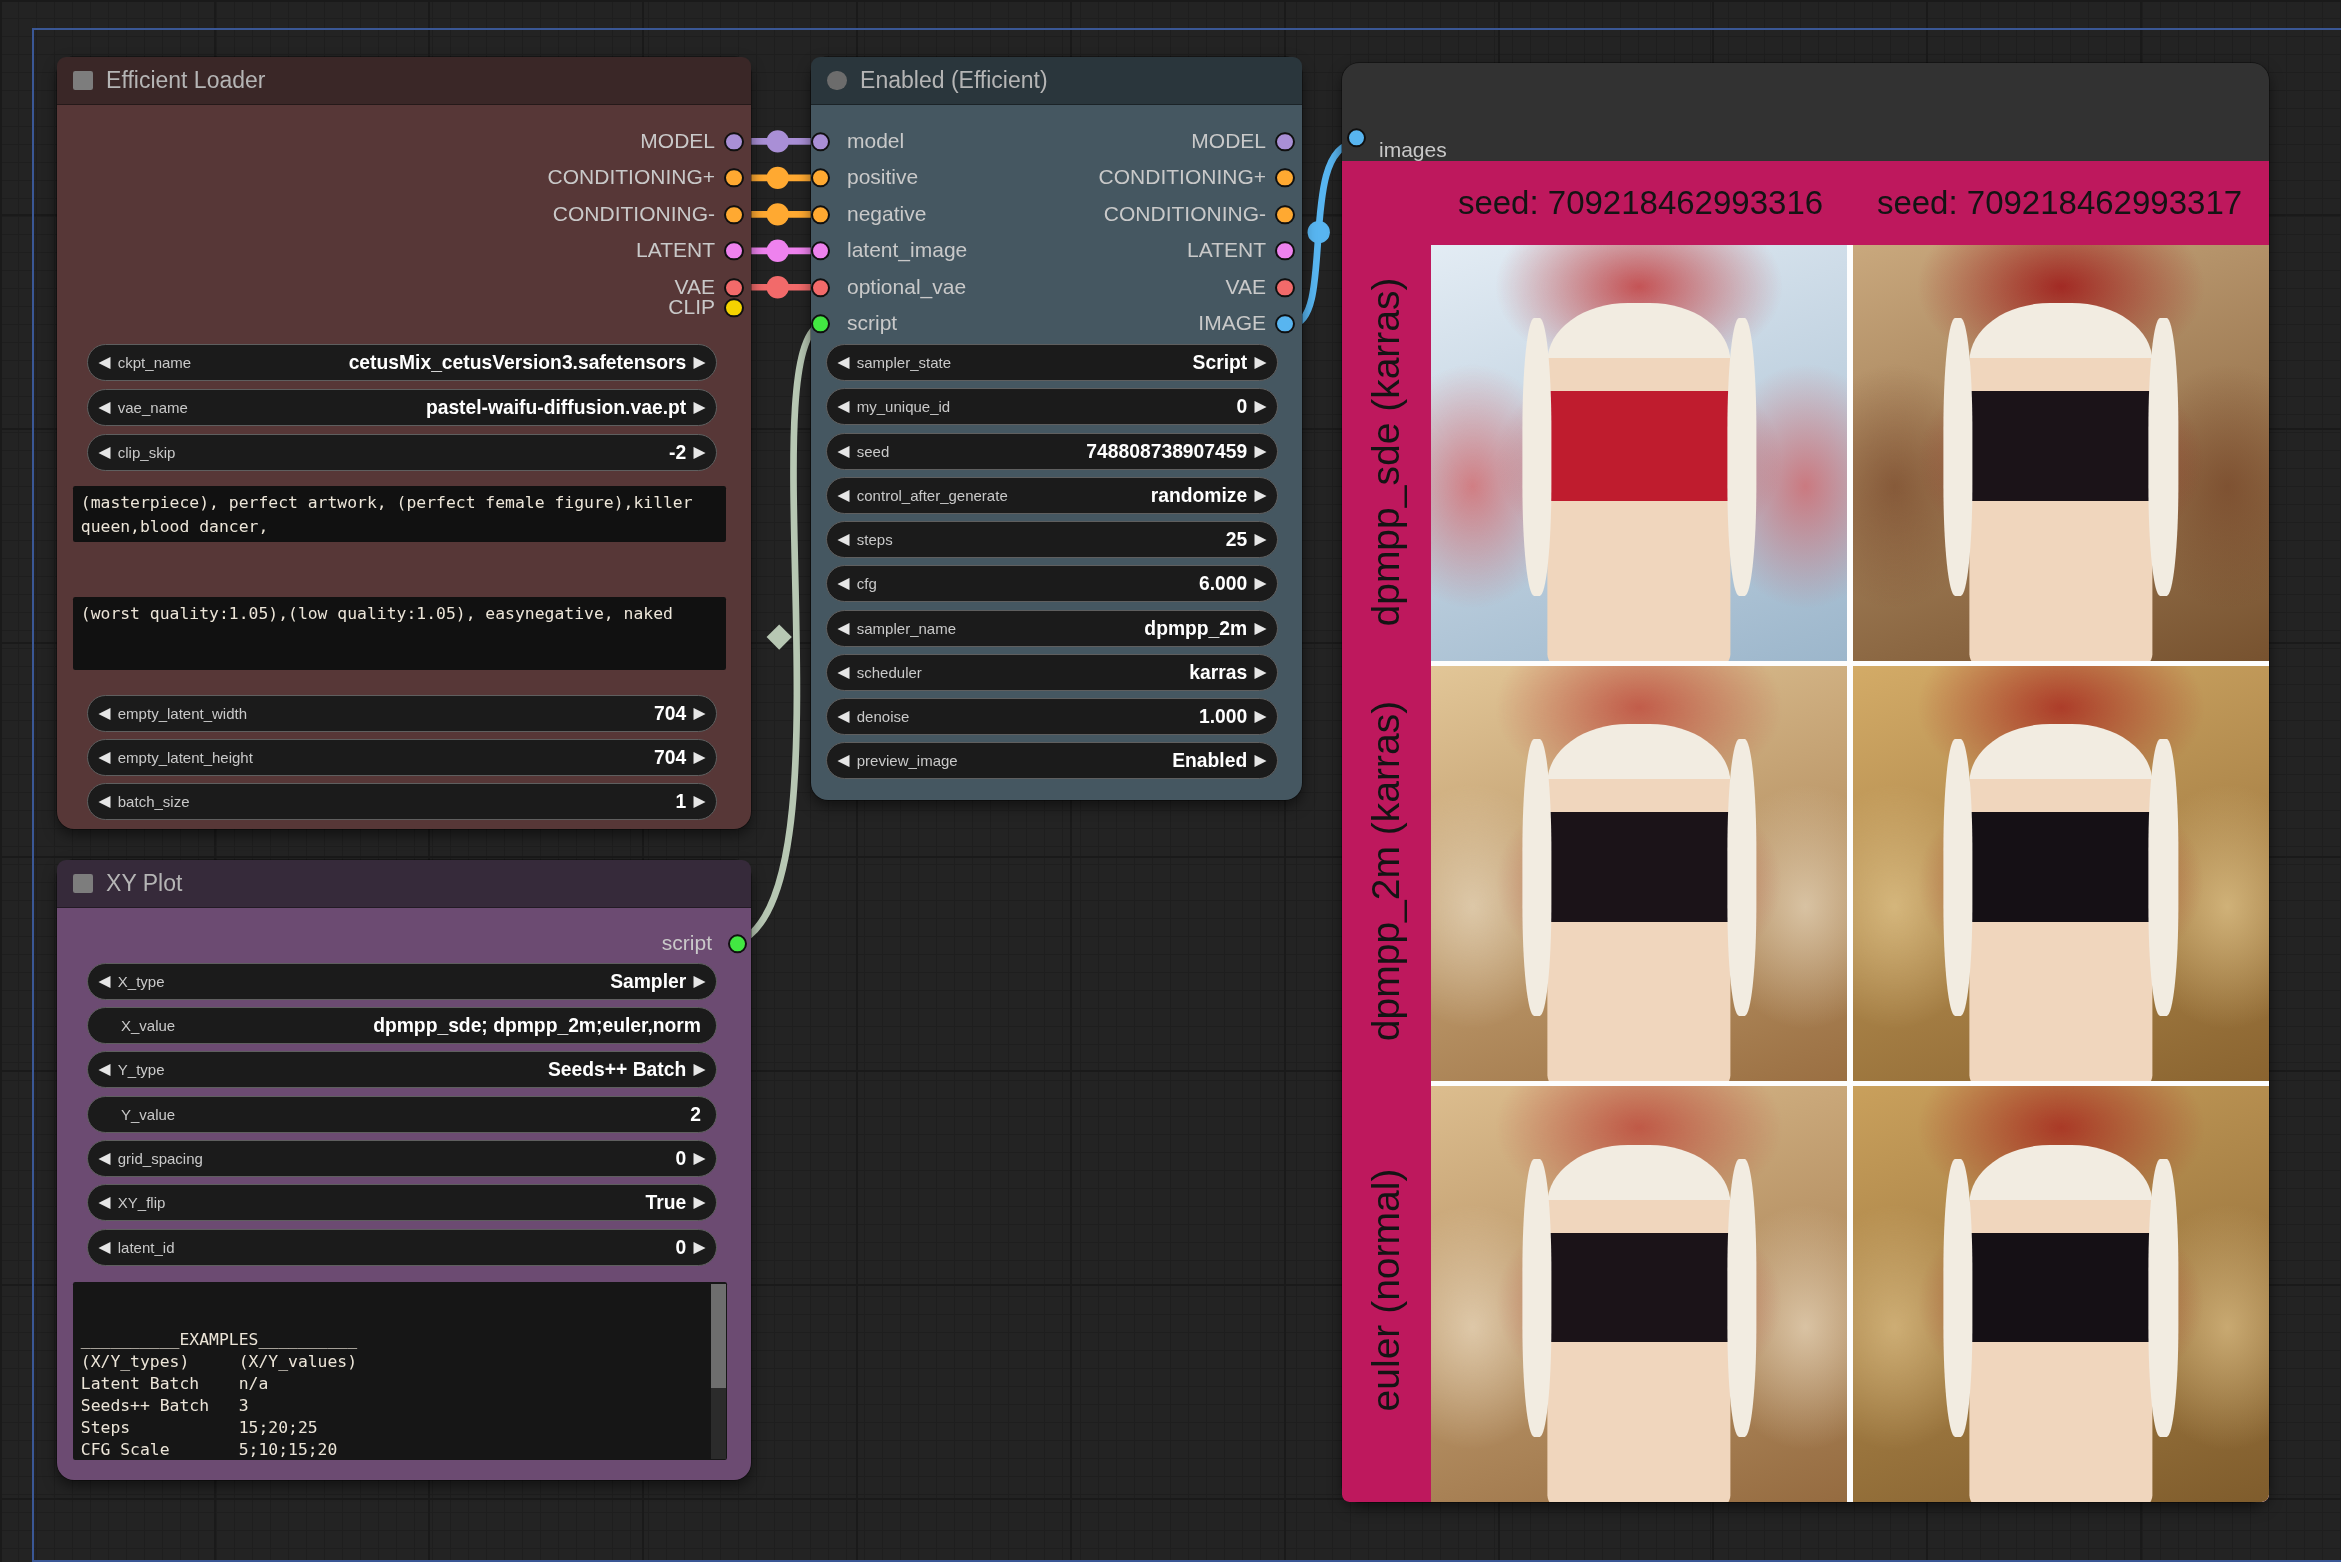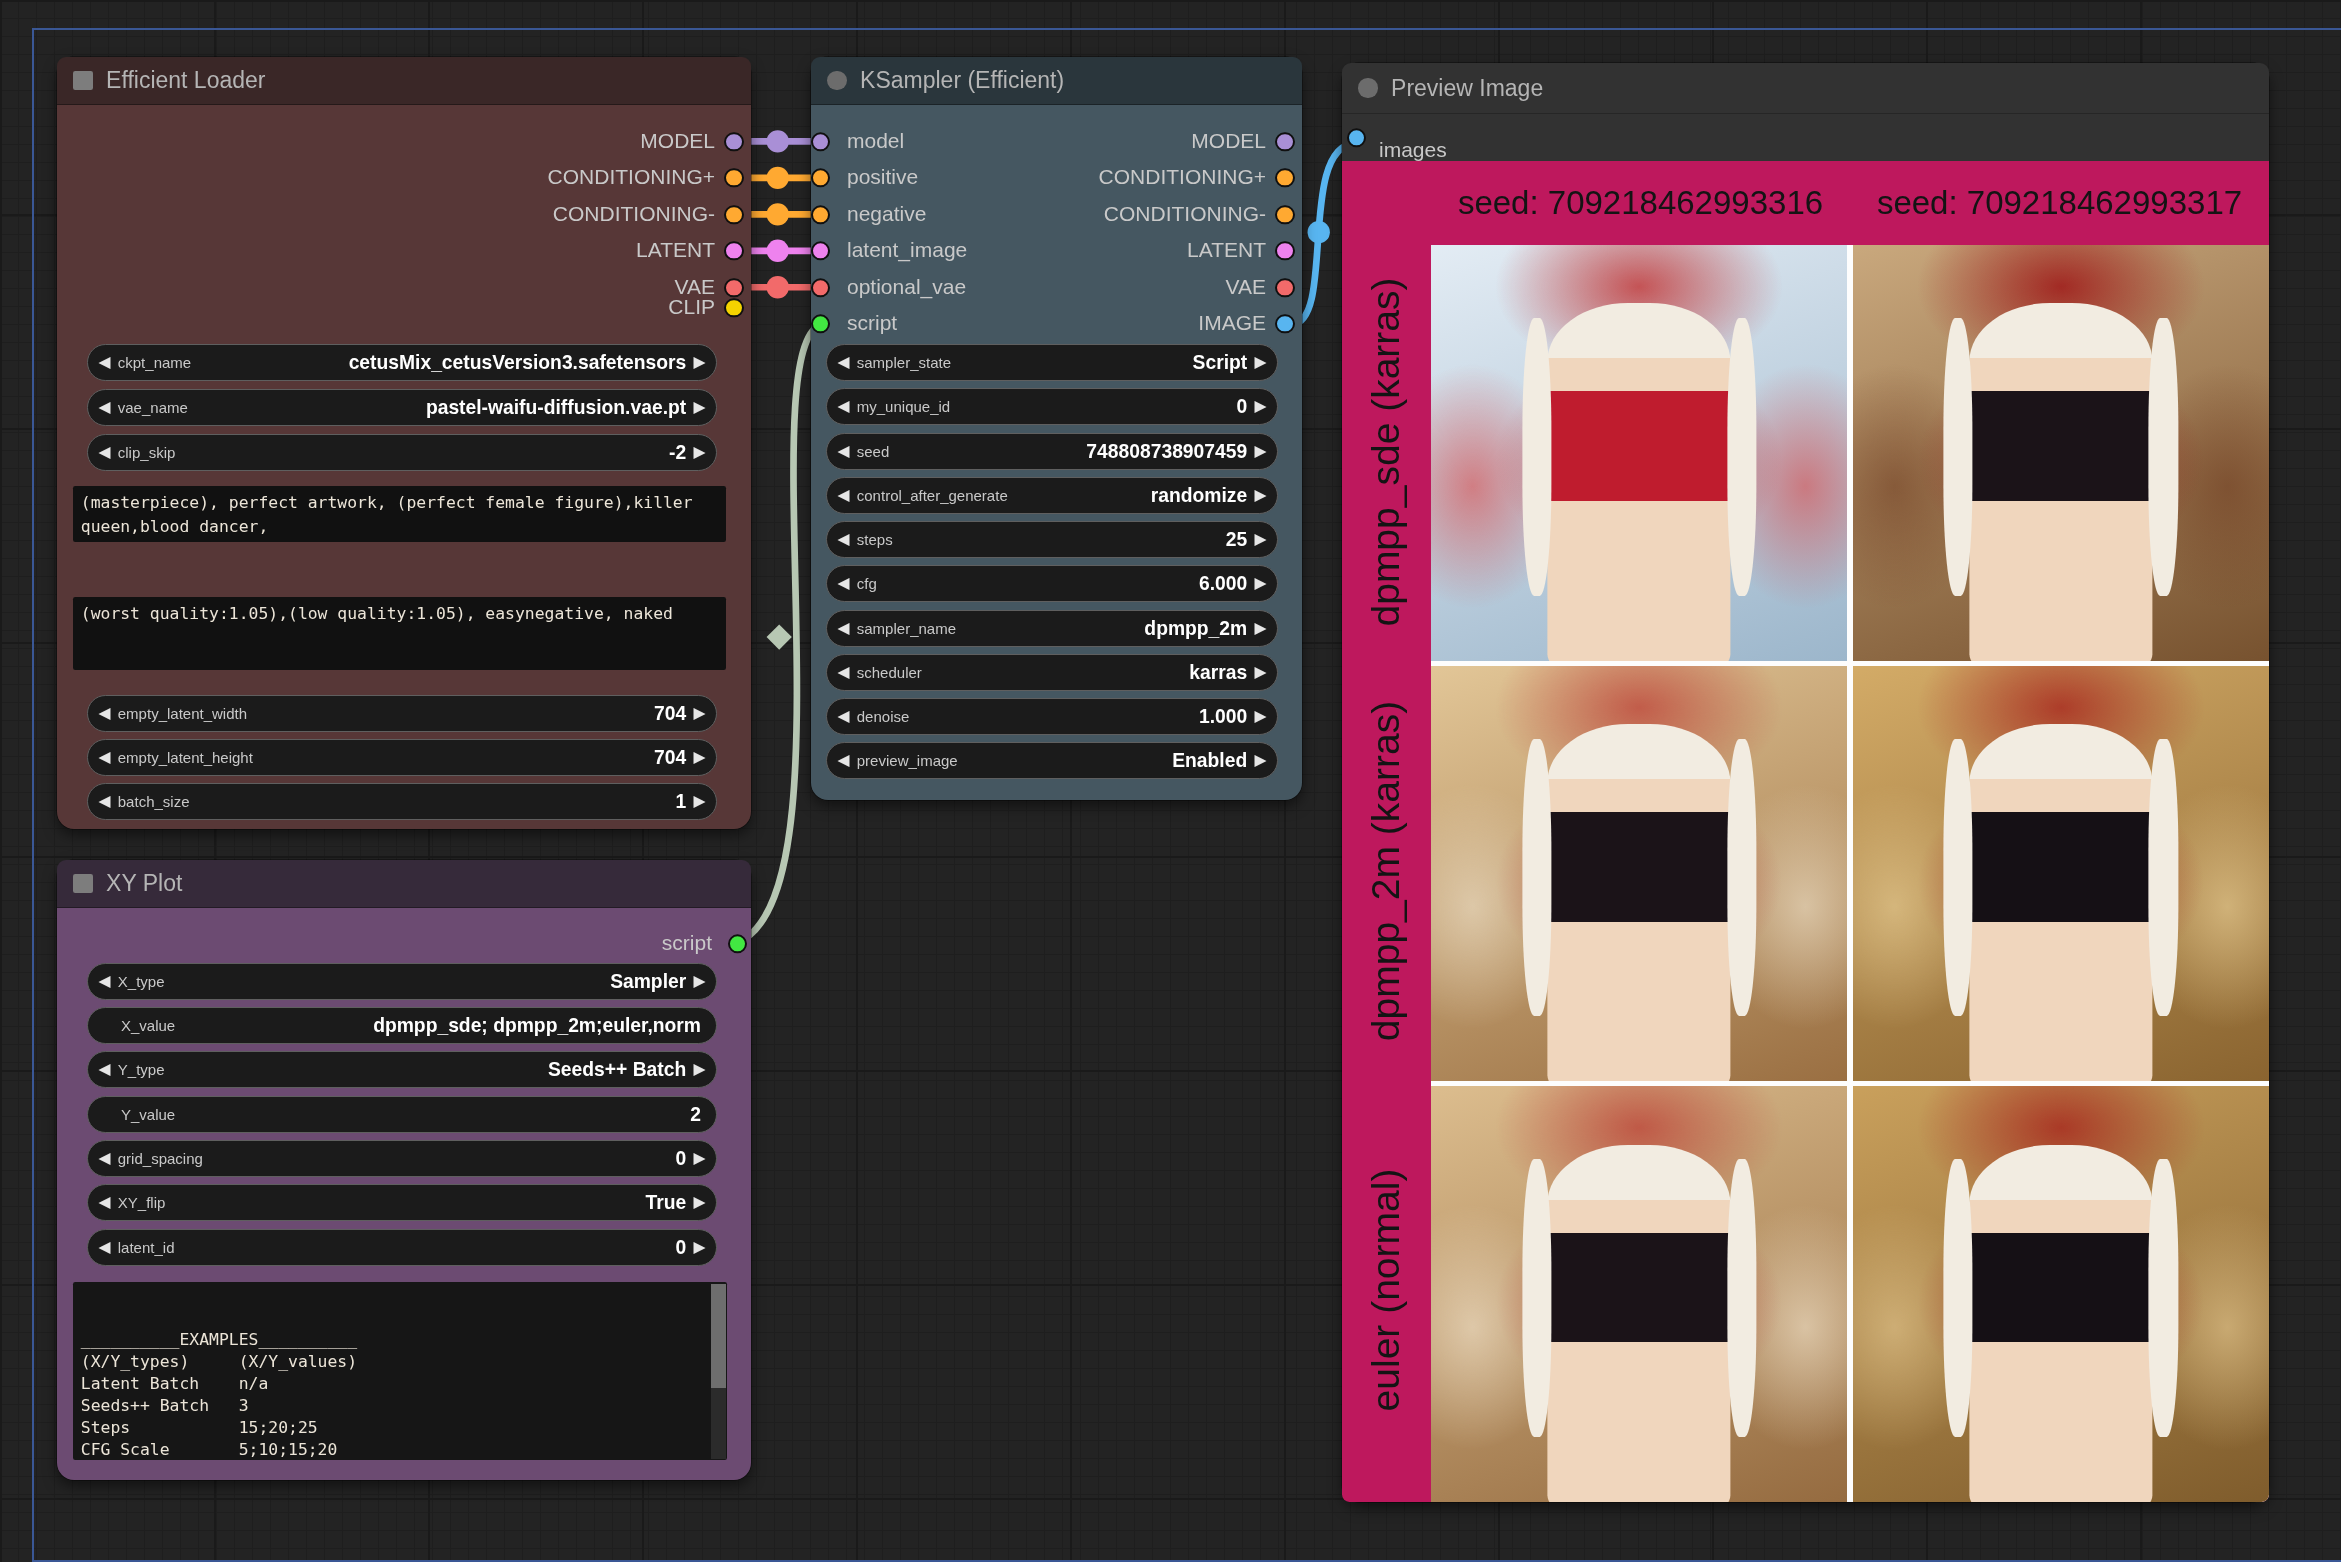--- a/index.html
+++ b/index.html
@@ -197,21 +197,21 @@
     <span class="arr">◀</span>
     <span class="wlabel">batch_size</span>
     <span class="wvalue">1</span>
     <span class="arr">▶</span>
   </div>
 </div>
 
 <div class="node n-ks">
   <div class="titlebar">
     <span class="circicon"></span>
-    <span class="ntitle">KSampler (Efficient)</span>
+    <span class="ntitle">Enabled (Efficient)</span>
   </div>
   <div class="port in" style="top:74px">
       <span class="pdot" style="background:#a98fd6"></span>
       <span class="plabel">model</span>
     </div>
   <div class="port in" style="top:110px">
       <span class="pdot" style="background:#ffa931"></span>
       <span class="plabel">positive</span>
     </div>
   <div class="port in" style="top:147px">
@@ -374,24 +374,20 @@
 Seeds++ Batch   3
 Steps           15;20;25
 CFG Scale       5;10;15;20
 Sampler(1)      dpmpp_2s_ancestral;euler;ddim
 Sampler(2)      dpmpp_2m,karras;heun,normal</pre>
     <div class="sbar"><div class="sthumb"></div></div>
   </div>
 </div>
 
 <div class="node n-pv">
-  <div class="titlebar">
-    <span class="circicon"></span>
-    <span class="ntitle">Preview Image</span>
-  </div>
   <div class="imrow">
     <div class="port in pvi" style="top:0;height:48px;position:relative;flex:1">
       <span class="pdot" style="background:#58b5f0"></span>
       <span class="plabel">images</span>
     </div>
   </div>
   <div class="imgarea">
     <div class="seedrow">
       <div>seed: 709218462993316</div>
       <div>seed: 709218462993317</div>

